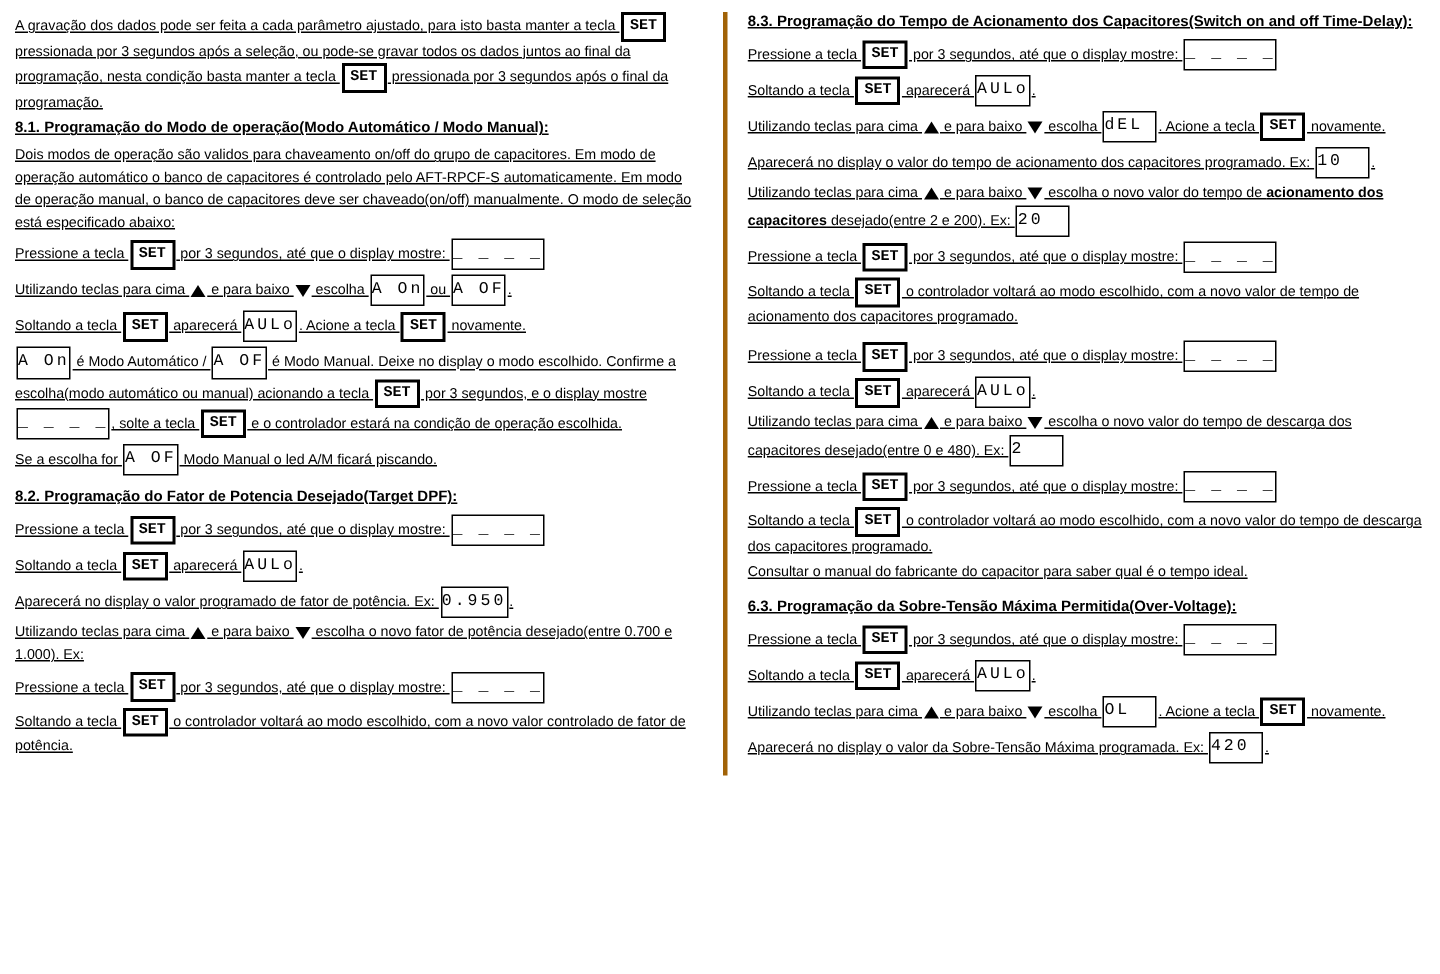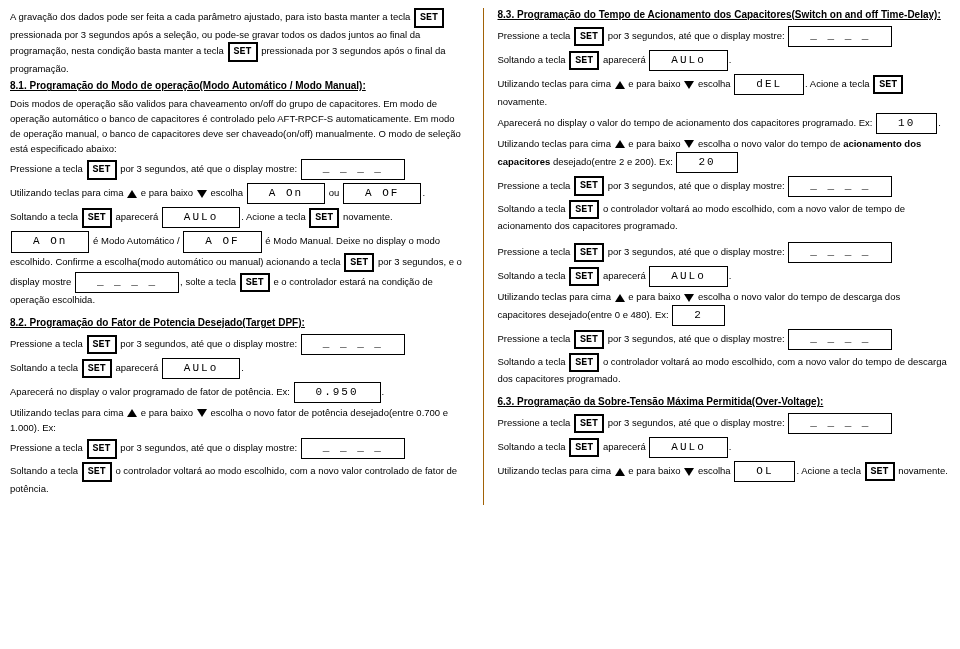--- a/index.html
+++ b/index.html
@@ -17,21 +17,21 @@
       gap: 20px;
       width: 100%;
     }
     .col-left {
       flex: 1;
       min-width: 0;
     }
     .col-right {
       flex: 1;
       min-width: 0;
-      border-left: 1px solid #a16207;
+      border-left: 3px solid #a16207;
       padding-left: 14px;
     }
     .section-title {
       font-weight: bold;
       font-size: 10px;
       margin-bottom: 4px;
       line-height: 1.4;
     }
     .section-title u {
       text-decoration: underline;
@@ -45,21 +45,21 @@
       padding: 0px 4px;
       margin: 0 1px;
       vertical-align: middle;
       background: #fff;
     }
     .display-box {
       display: inline-block;
       font-family: 'Courier New', monospace;
       font-size: 11px;
       border: 1.5px solid #000;
-      padding: 1px 21px;
+      padding: 1px 0;
       margin: 0 1px;
       vertical-align: middle;
       letter-spacing: 2px;
       min-width: 36px;
       background: #fff;
     }
     .arrow-up {
       display: inline-block;
       width: 0; height: 0;
       border-left: 5px solid transparent;
@@ -74,20 +74,21 @@
       border-left: 5px solid transparent;
       border-right: 5px solid transparent;
       border-top: 8px solid #000;
       vertical-align: middle;
       margin: 0 1px;
     }
     .para {
       margin-bottom: 3px;
       font-size: 9.5px;
       line-height: 1.55;
+      text-decoration: underline;
     }
     .section-block {
       margin-bottom: 8px;
     }
   </style>
 </head>
 <body>
 
 <div class="page-layout">
 
@@ -108,20 +109,23 @@
       </div>
       <div class="para">
         Utilizando teclas para cima <span class="arrow-up"></span> e para baixo <span class="arrow-down"></span> escolha <span class="display-box">A On</span> ou <span class="display-box">A OF</span>.
       </div>
       <div class="para">
         Soltando a tecla <span class="key-set">SET</span> aparecerá <span class="display-box">AULo</span>. Acione a tecla <span class="key-set">SET</span> novamente.
       </div>
       <div class="para">
         <span class="display-box">A On</span> é Modo Automático / <span class="display-box">A OF</span> é Modo Manual. Deixe no display o modo escolhido. Confirme a escolha(modo automático ou manual) acionando a tecla <span class="key-set">SET</span> por 3 segundos, e o display mostre <span class="display-box">_ _ _ _</span>, solte a tecla <span class="key-set">SET</span> e o controlador estará na condição de operação escolhida.
       </div>
+      <div class="para">
+        Se a escolha for <span class="display-box">A OF</span> Modo Manual o led A/M ficará piscando.
+      </div>
     </div>
 
     <div class="section-block">
       <div class="section-title">
         <u>8.2. Programação do Fator de Potencia Desejado(Target DPF):</u>
       </div>
       <div class="para">
         Pressione a tecla <span class="key-set">SET</span> por 3 segundos, até que o display mostre: <span class="display-box">_ _ _ _</span>
       </div>
       <div class="para">
@@ -180,30 +184,36 @@
       </div>
       <div class="para">
         Utilizando teclas para cima <span class="arrow-up"></span> e para baixo <span class="arrow-down"></span> escolha o novo valor do tempo de descarga dos capacitores desejado(entre 0 e 480). Ex: <span class="display-box">2</span>
       </div>
       <div class="para">
         Pressione a tecla <span class="key-set">SET</span> por 3 segundos, até que o display mostre: <span class="display-box">_ _ _ _</span>
       </div>
       <div class="para">
         Soltando a tecla <span class="key-set">SET</span> o controlador voltará ao modo escolhido, com a novo valor do tempo de descarga dos capacitores programado.
       </div>
+      <div class="para">
+        Consultar o manual do fabricante do capacitor para saber qual é o tempo ideal.
+      </div>
     </div>
 
     <div class="section-block">
       <div class="section-title">
         <u>6.3. Programação da Sobre-Tensão Máxima Permitida(Over-Voltage):</u>
       </div>
       <div class="para">
         Pressione a tecla <span class="key-set">SET</span> por 3 segundos, até que o display mostre: <span class="display-box">_ _ _ _</span>
       </div>
       <div class="para">
         Soltando a tecla <span class="key-set">SET</span> aparecerá <span class="display-box">AULo</span>.
       </div>
       <div class="para">
         Utilizando teclas para cima <span class="arrow-up"></span> e para baixo <span class="arrow-down"></span> escolha <span class="display-box">OL</span>. Acione a tecla <span class="key-set">SET</span> novamente.
+      </div>
+      <div class="para">
+        Aparecerá no display o valor da Sobre-Tensão Máxima programada. Ex: <span class="display-box">420</span>.
       </div>
     </div>
   </div>
 </div>
 
 </body></html>

